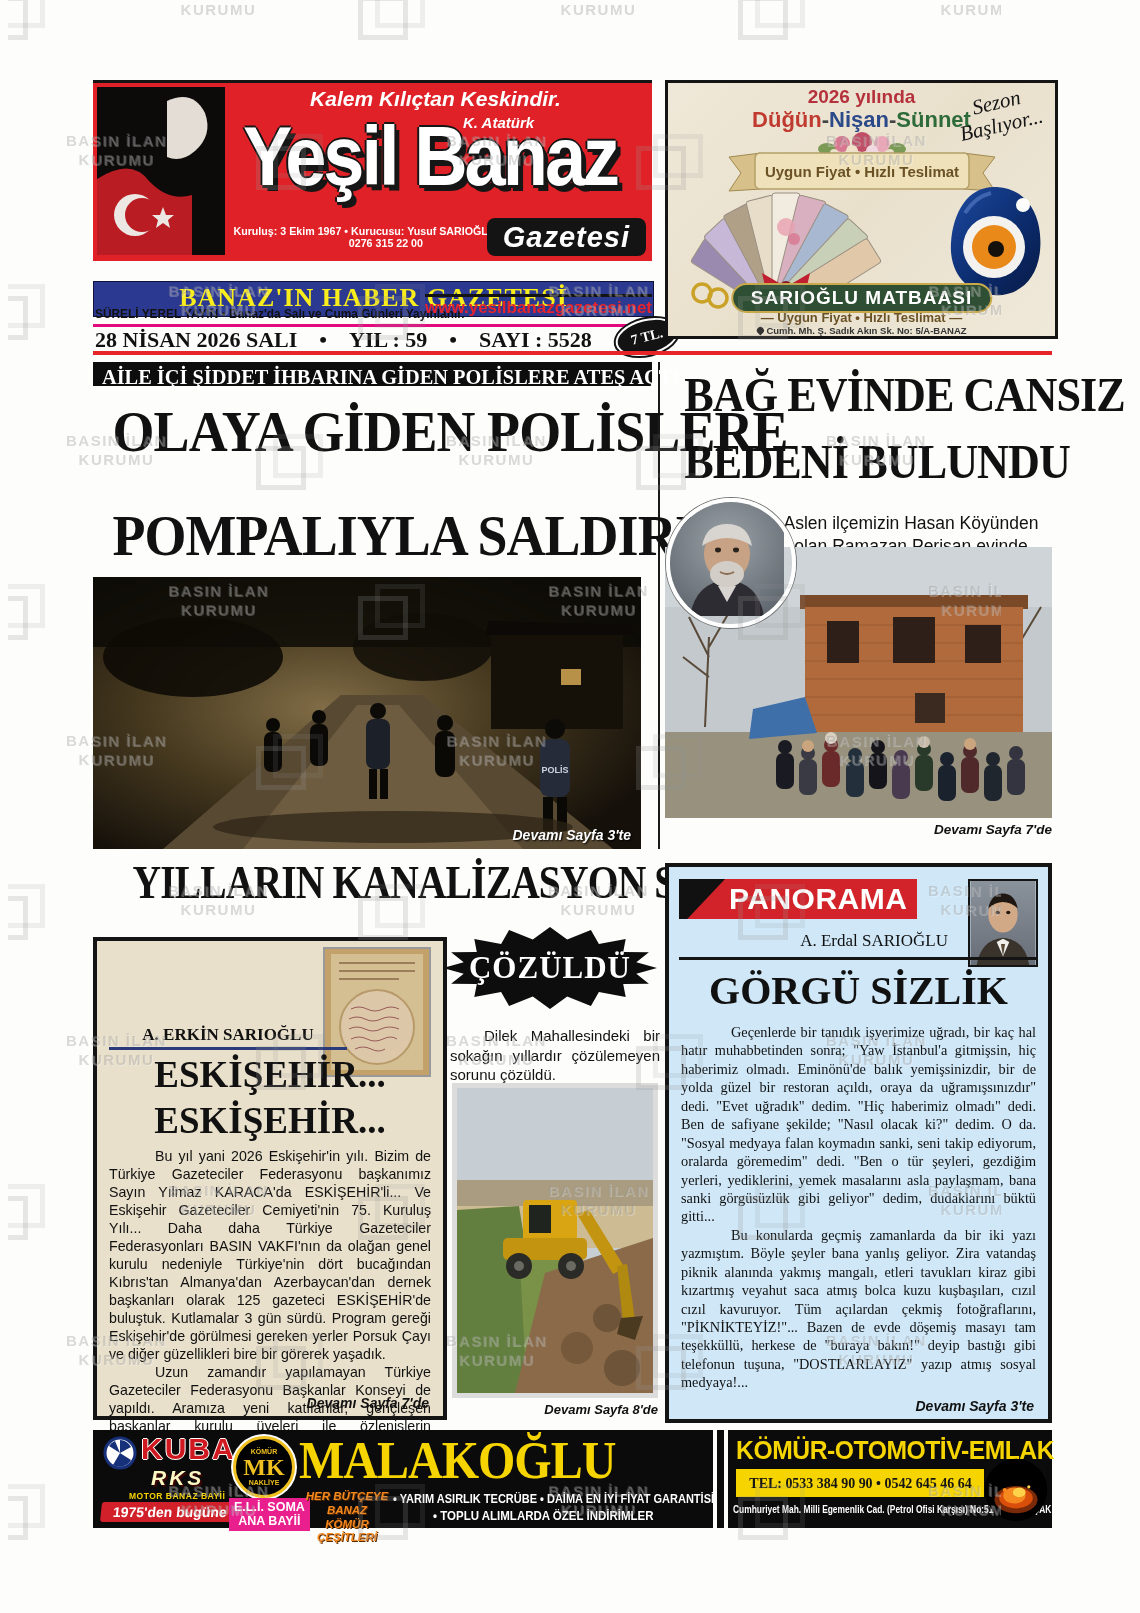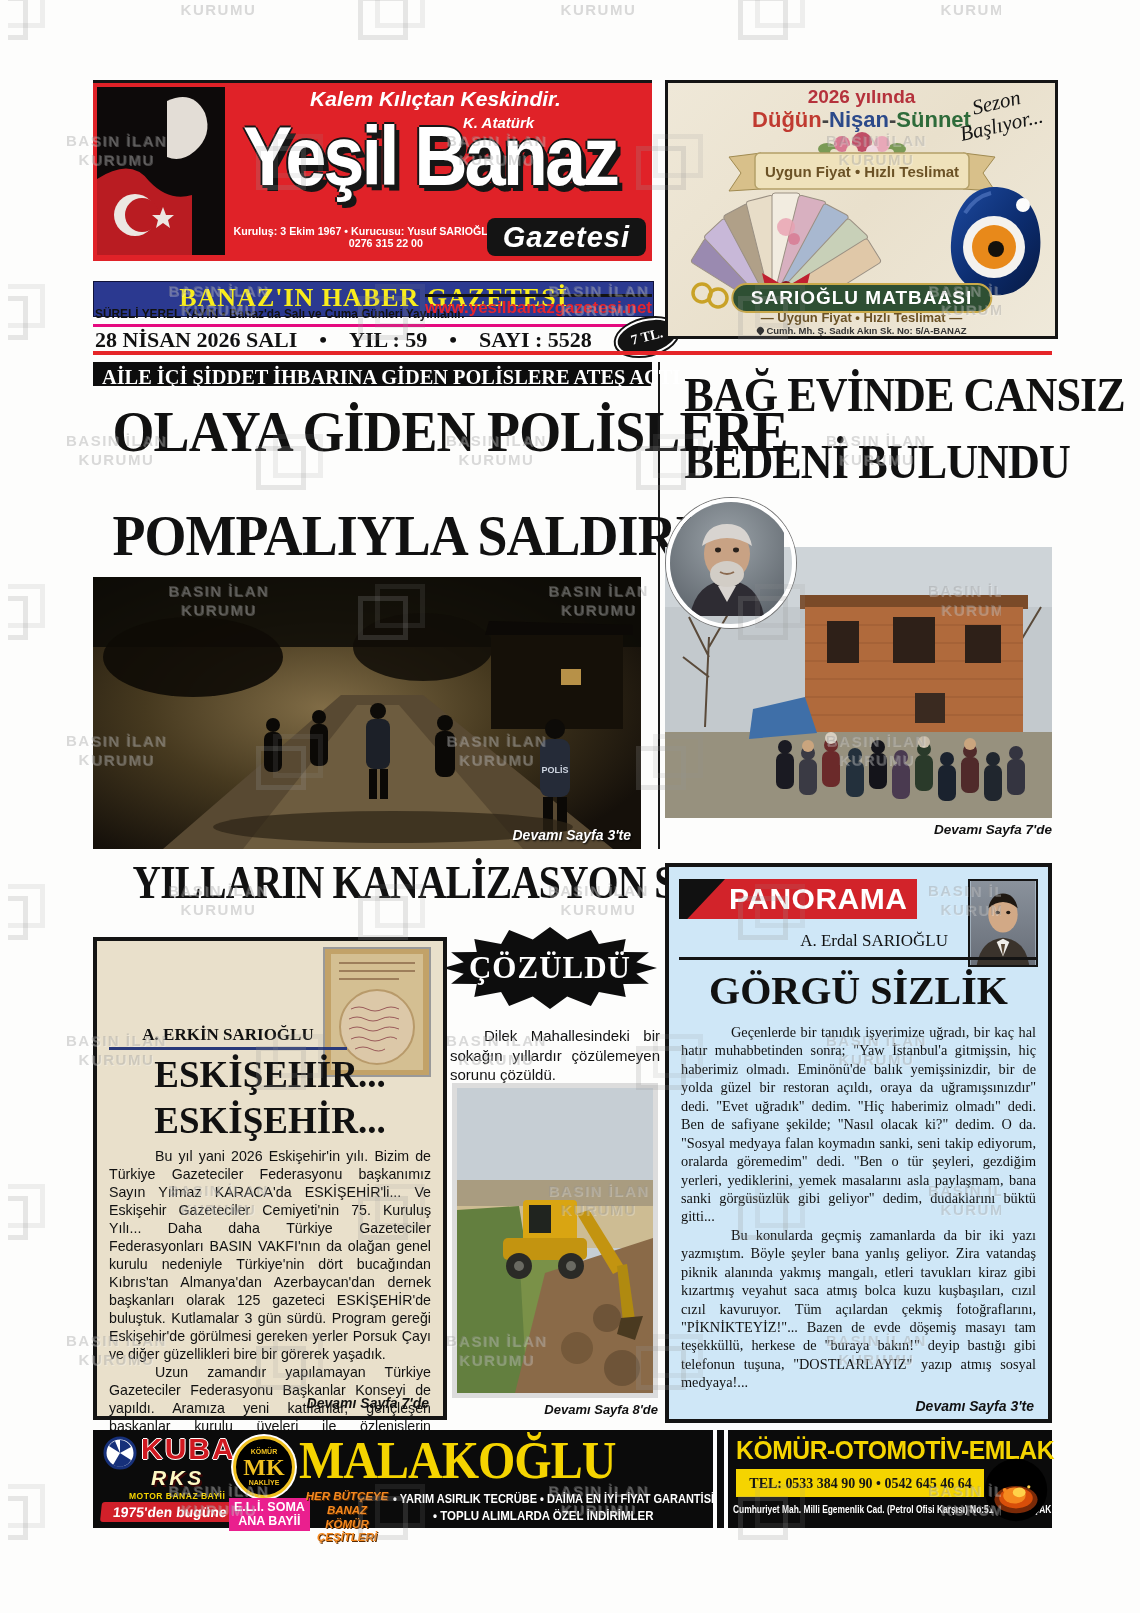--- a/index.html
+++ b/index.html
@@ -307,20 +307,24 @@
         <rect x="450" y="220" width="10" height="34" fill="#0b0906"></rect>
           <rect x="464" y="220" width="10" height="34" fill="#0b0906"></rect>
       </g>
       <ellipse cx="300" cy="250" rx="180" ry="16" fill="#2c2416" opacity=".7"></ellipse>
     </svg>
     <div id="lead-caption">Devamı Sayfa 3'te</div>
   </div>
 
   <div id="story2-h1" class="abs ser s2-h">BAĞ EVİNDE CANSIZ</div>
   <div id="story2-h2" class="abs ser s2-h">BEDENİ BULUNDU</div>
+  <div id="story2-intro" class="abs">
+    <div>Aslen ilçemizin Hasan Köyünden</div>
+    <div>olan Ramazan Perişan evinde</div>
+  </div>
   <div id="circle-photo" class="abs">
     <svg width="114" height="114" viewBox="0 0 114 114">
       <defs>
           <radialGradient id="pg" cx="50%" cy="35%" r="80%">
         <stop offset="0" stop-color="#9aa2a8"></stop>
             <stop offset="1" stop-color="#596067"></stop>
       </radialGradient>
         </defs>
       <rect width="114" height="114" fill="url(#pg)"></rect>
       <path d="M20,114 Q26,80 57,78 Q88,80 94,114 Z" fill="#2e2c33"></path>

